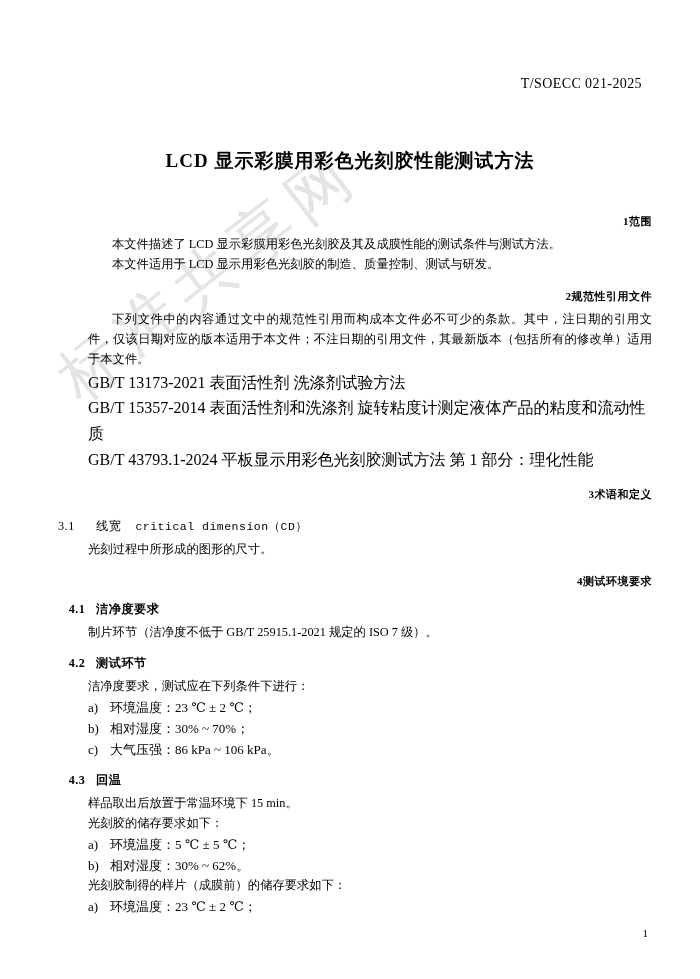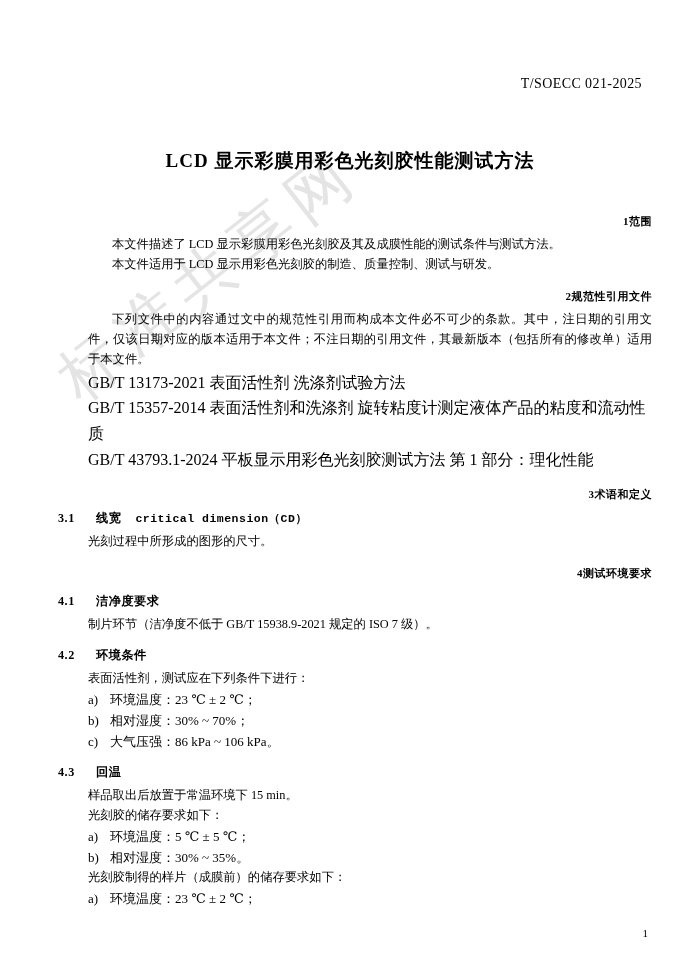--- a/index.html
+++ b/index.html
@@ -73,20 +73,21 @@
   }
   .h2 {
     font-size: 12.2px;
     font-weight: bold;
     margin: 12px 0 5px 0;
     letter-spacing: 0.5px;
   }
   .h2 .num {
     display: inline-block;
     width: 38px;
+    text-align: center;
   }
   .p {
     font-size: 12.3px;
     line-height: 1.62;
     margin: 0 0 0 0;
     padding-left: 30px;
     text-align: justify;
   }
   .p.indent2 {
     text-indent: 24px;
@@ -110,22 +111,22 @@
   .list .lbl {
     display: inline-block;
     width: 22px;
   }
   .mono {
     font-family: "Liberation Mono", "DejaVu Sans Mono", monospace;
     font-size: 11.5px;
   }
   .term-line {
     font-size: 12.2px;
-    font-weight: bold;
-    margin: 8px 0 5px 0;
+    font-weight: normal;
+    margin: 16px 0 5px 0;
     letter-spacing: 0.5px;
   }
   .term-line .num {
     display: inline-block;
     width: 38px;
   }
   .term-line .cn {
     margin-right: 14px;
   }
   .pageno {
@@ -174,41 +175,41 @@
     </div>
     <div class="p noindent">光刻过程中所形成的图形的尺寸。</div>
 
     <div class="h1">
       <span class="num">4</span><span>测试环境要求</span>
     </div>
 
     <div class="h2">
       <span class="num">4.1</span><span>洁净度要求</span>
     </div>
-    <div class="p noindent">制片环节（洁净度不低于 GB/T 15938.9-2021 规定的 ISO 7 级）。</div>
+    <div class="p noindent">制片环节（洁净度不低于 GB/T 25915.1-2021 规定的 ISO 7 级）。</div>
 
     <div class="h2">
-      <span class="num">4.2</span><span>环境条件</span>
-    </div>
-    <div class="p noindent">表面活性剂，测试应在下列条件下进行：</div>
+      <span class="num">4.2</span><span>测试环节</span>
+    </div>
+    <div class="p noindent">洁净度要求，测试应在下列条件下进行：</div>
     <div class="list">
       <span class="item"><span class="lbl">a)</span><span>环境温度：23 ℃ ± 2 ℃；</span></span>
       <span class="item"><span class="lbl">b)</span><span>相对湿度：30% ~ 70%；</span></span>
       <span class="item"><span class="lbl">c)</span><span>大气压强：86 kPa ~ 106 kPa。</span></span>
     </div>
 
     <div class="h2">
       <span class="num">4.3</span><span>回温</span>
     </div>
     <div class="p noindent">样品取出后放置于常温环境下 15 min。</div>
 
     <div class="p noindent">光刻胶的储存要求如下：</div>
     <div class="list">
       <span class="item"><span class="lbl">a)</span><span>环境温度：5 ℃ ± 5 ℃；</span></span>
-      <span class="item"><span class="lbl">b)</span><span>相对湿度：30% ~ 35%。</span></span>
+      <span class="item"><span class="lbl">b)</span><span>相对湿度：30% ~ 62%。</span></span>
     </div>
     <div class="p noindent">光刻胶制得的样片（成膜前）的储存要求如下：</div>
     <div class="list">
       <span class="item"><span class="lbl">a)</span><span>环境温度：23 ℃ ± 2 ℃；</span></span>
     </div>
 
   </div>
 
   <div class="pageno">1</div>
 </div>

